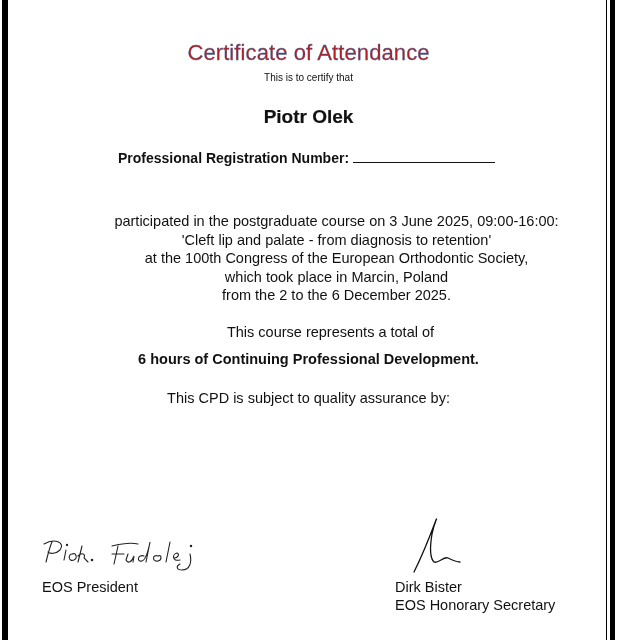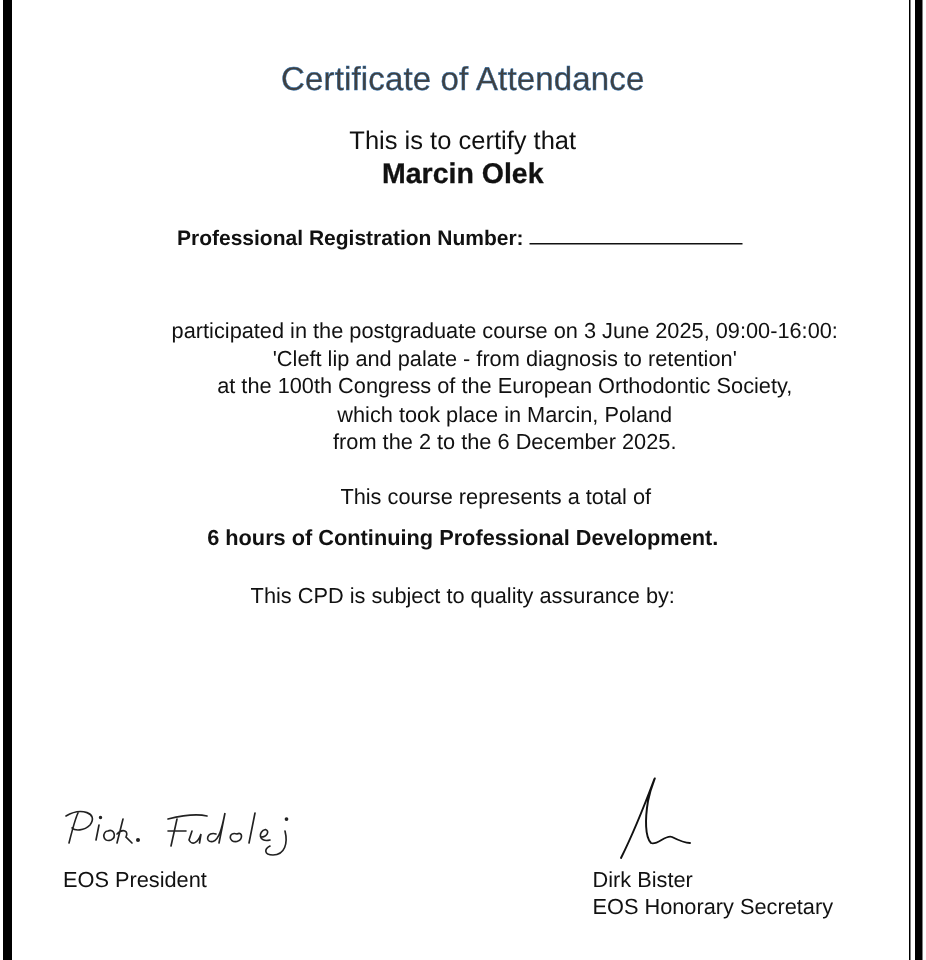--- a/index.html
+++ b/index.html
@@ -2,22 +2,22 @@
 <html><head>
   <meta charset="utf-8">
   <style>
     html, body { margin: 0; padding: 0; background: #ffffff; }
     body { width: 617px; height: 640px; position: relative; overflow: hidden;
            font-family: "Liberation Sans", "DejaVu Sans", sans-serif; color: #111; }
     .border-left { position: absolute; left: 2px; top: 0; width: 6px; height: 640px; background: #000; }
     .border-right-thin { position: absolute; left: 606px; top: 0; width: 1px; height: 640px; background: #000; }
     .border-right { position: absolute; left: 610px; top: 0; width: 5px; height: 640px; background: #000; }
     .c { position: absolute; left: 0; width: 617px; text-align: center; white-space: nowrap; }
-    .title { top: 40px; font-size: 22px; color: #404040; font-weight: normal; letter-spacing: 0.1px; -webkit-text-stroke: 0.3px #2a6fb0; }
-    .certify { top: 84px; font-size: 17px; }
+    .title { top: 40px; font-size: 22px; color: #b91c1c; font-weight: normal; letter-spacing: 0.1px; -webkit-text-stroke: 0.3px #2a6fb0; }
+    .certify { top: 72px; font-size: 10px; }
     .name { top: 106px; font-size: 19px; font-weight: bold; -webkit-text-stroke: 0.2px #111; font-weight: 600; }
     .regline { top: 150px; left: 118px; width: auto; text-align: left; font-size: 14px; font-weight: bold; }
     .regline .blank { display: inline-block; width: 142px; border-bottom: 1.2px solid #111; height: 12px; vertical-align: baseline; margin-left: 4px; }
     .body-text { top: 212px; font-size: 14.5px; line-height: 18.5px; padding-left: 28px; }
     .body-text div { white-space: nowrap; }
     .total { top: 324px; font-size: 14.5px; padding-left: 22px; }
     .cpd { top: 351px; font-size: 14.5px; font-weight: bold; }
     .qa { top: 390px; font-size: 14.5px; }
     .sig-block { position: absolute; font-size: 14.5px; line-height: 18px; }
     .sig-left { left: 42px; top: 578px; }
@@ -27,21 +27,21 @@
   </style>
 </head>
 <body>
 
 <div class="border-left"></div>
 <div class="border-right-thin"></div>
 <div class="border-right"></div>
 
 <div class="c title">Certificate of Attendance</div>
 <div class="c certify">This is to certify that</div>
-<div class="c name">Marcin Olek</div>
+<div class="c name">Piotr Olek</div>
 
 <div class="c regline">
   <span>Professional Registration Number:</span><span class="blank"></span>
 </div>
 
 <div class="c body-text">
   <div>participated in the postgraduate course on 3 June 2025, 09:00-16:00:</div>
   <div>'Cleft lip and palate - from diagnosis to retention'</div>
   <div>at the 100th Congress of the European Orthodontic Society,</div>
   <div>which took place in Marcin, Poland</div>

